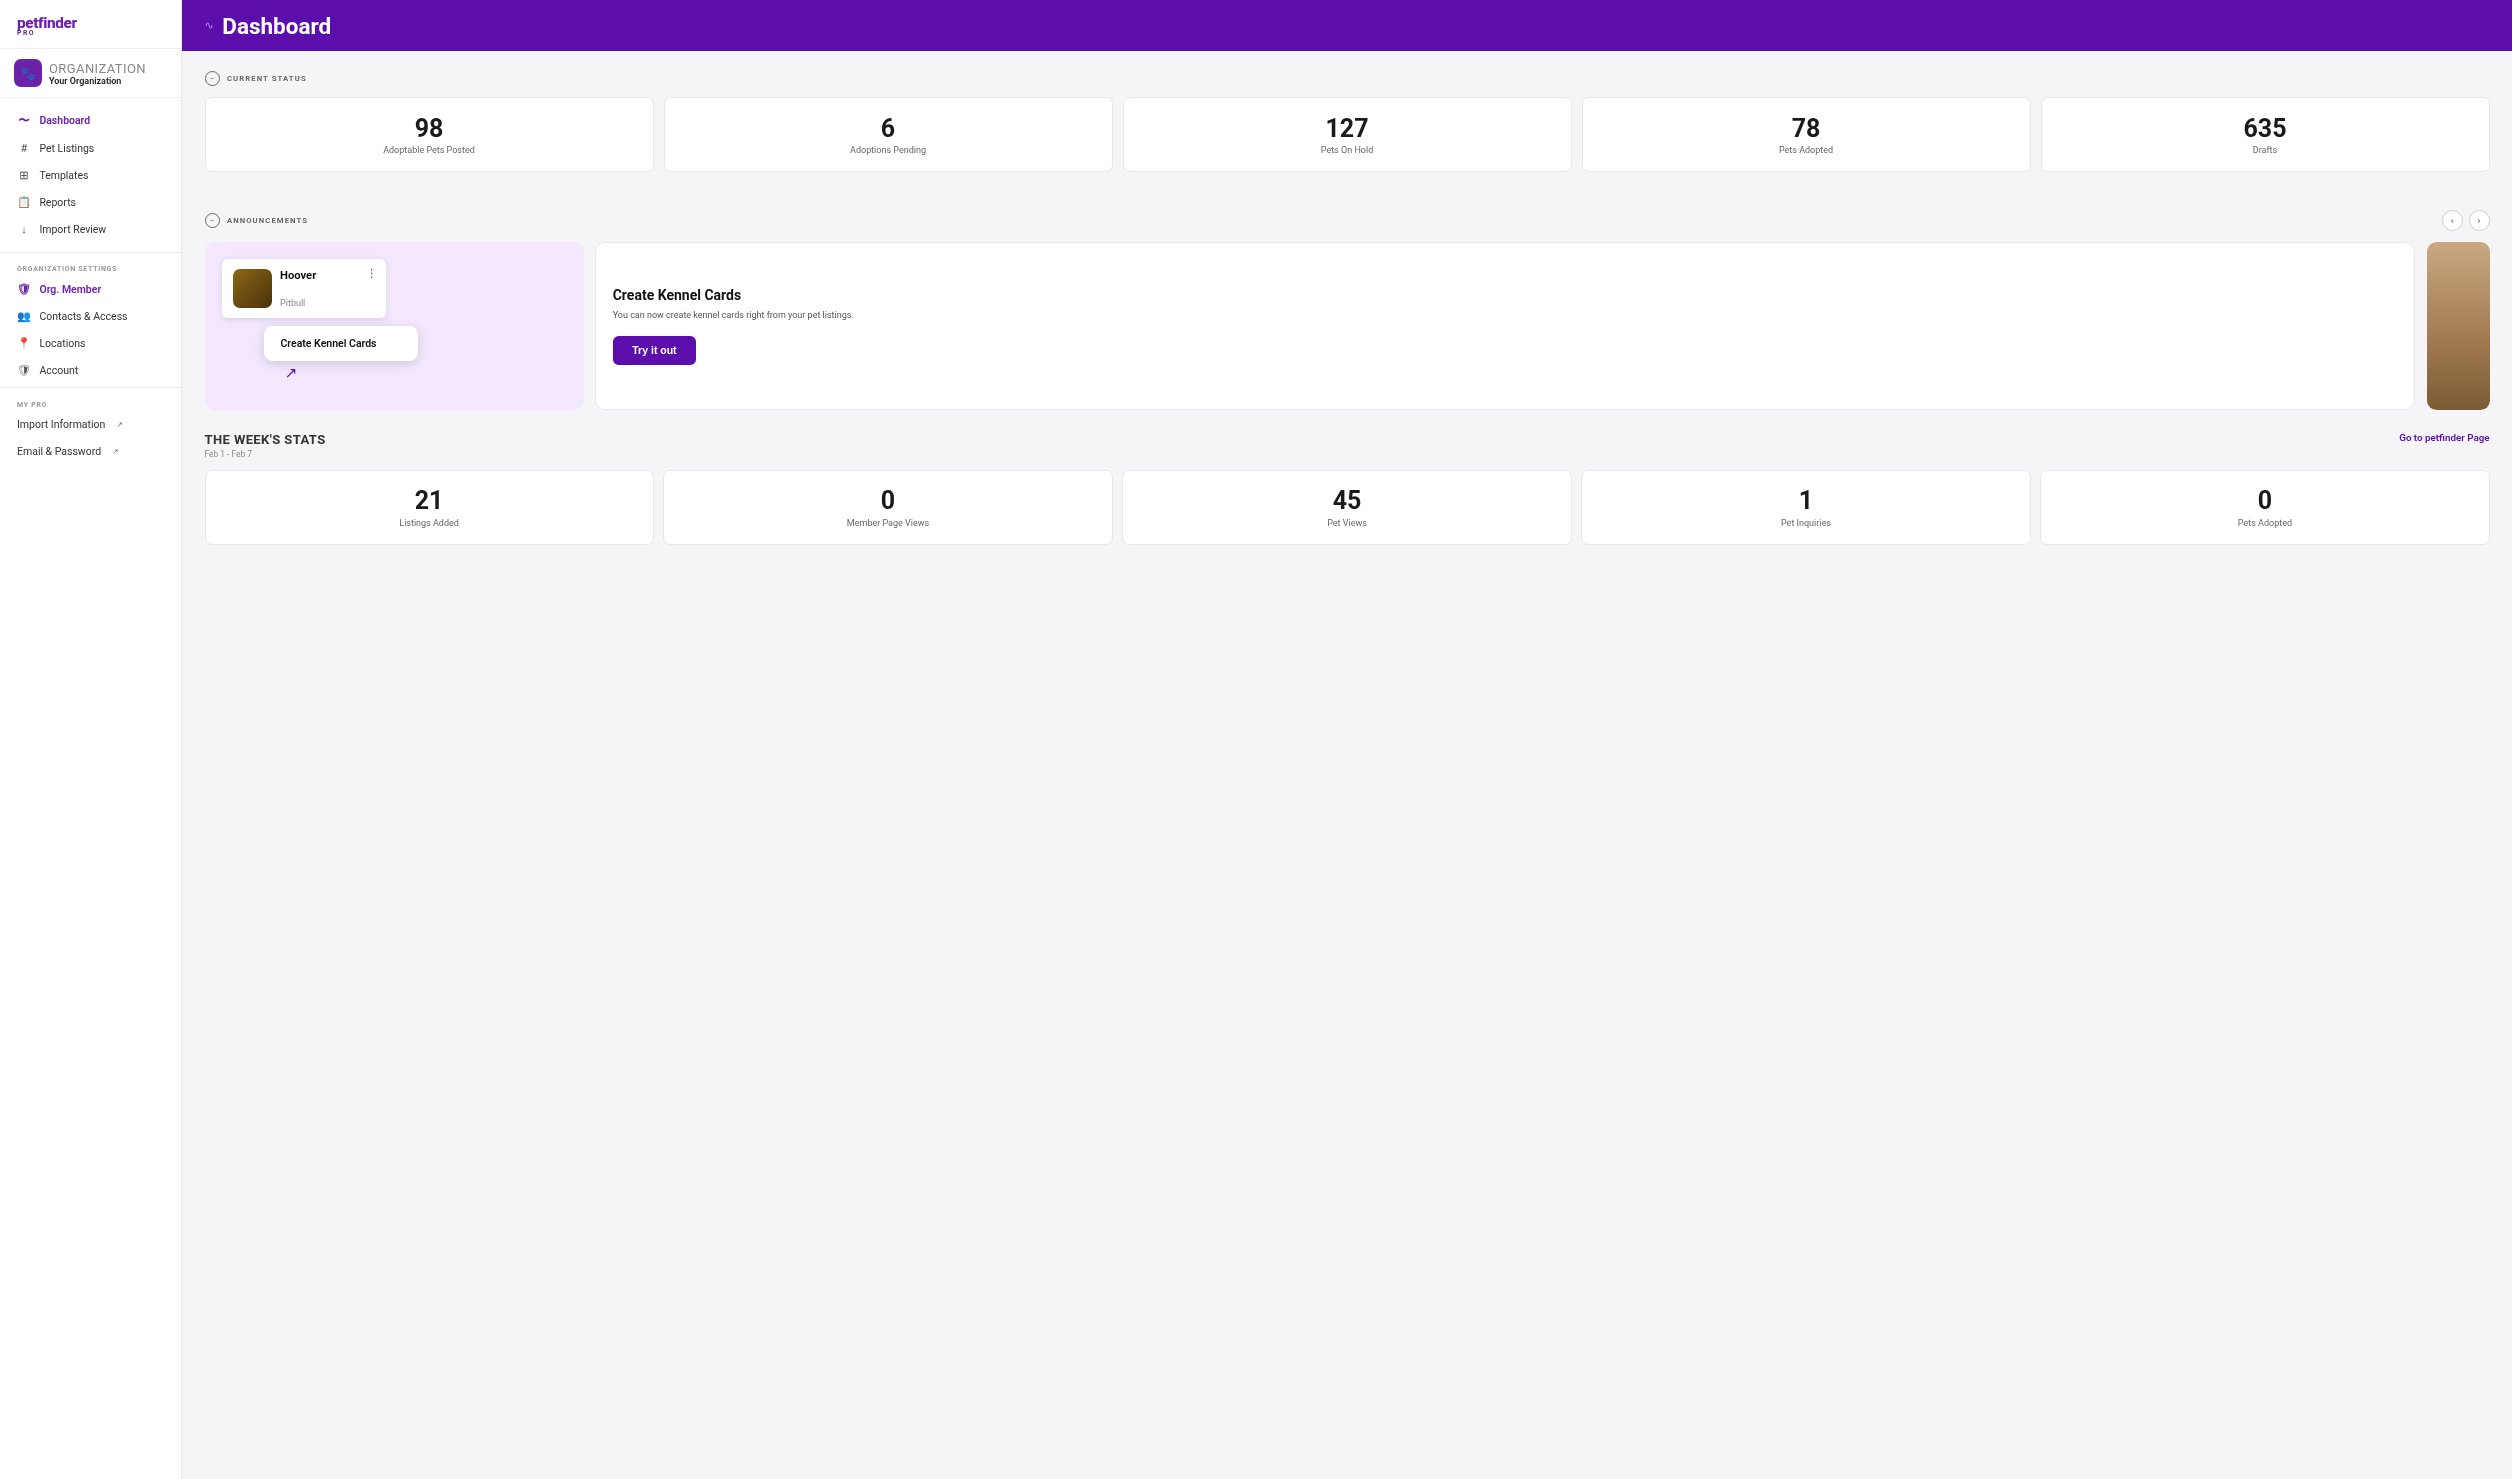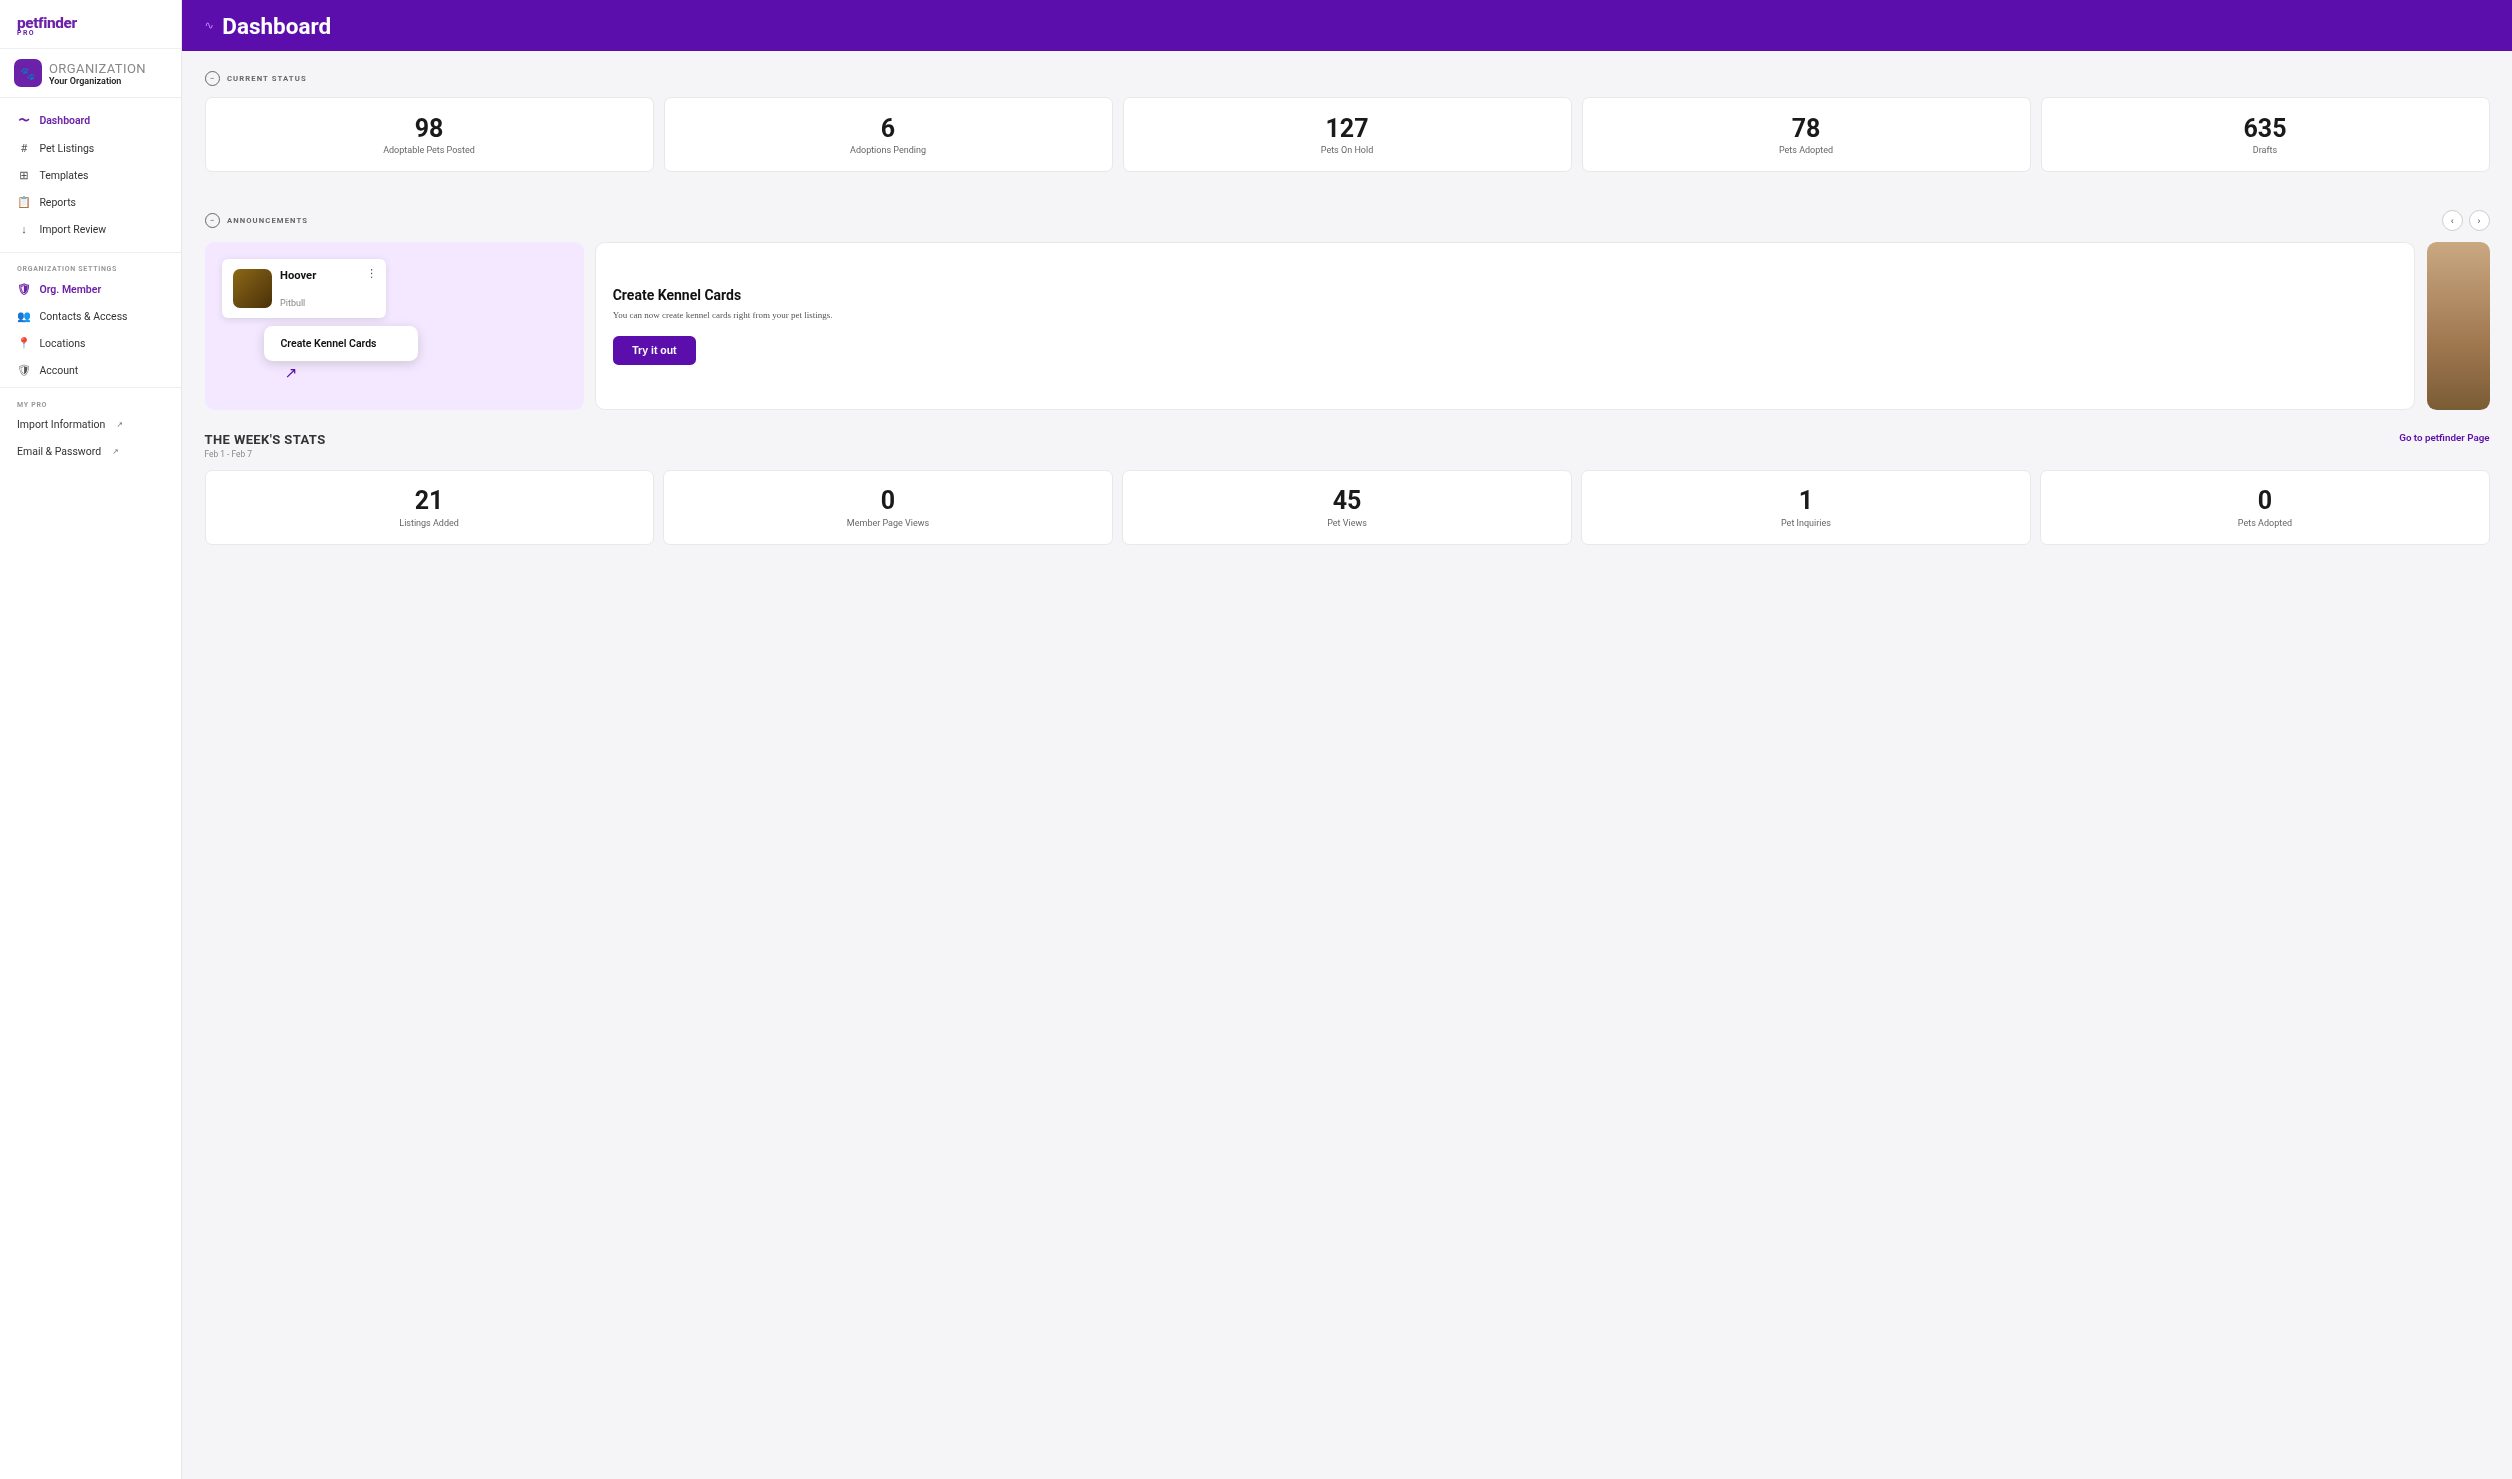--- a/index.html
+++ b/index.html
@@ -188,21 +188,21 @@
       margin-top: 8.4px;
       margin-left: 42px;
       position: relative;
     }
 
     .cursor-indicator {
       font-size: 15.4px; color: #5b0eab; margin-left: 63px; margin-top: 2.8px;
     }
 
     .ann-detail-title { font-size: 14px; font-weight: 700; color: #111; margin-bottom: 5.6px; }
-    .ann-detail-desc { font-size: 9px; color: #555; margin-bottom: 14px; line-height: 1.5; font-family: Liberation Serif, serif; }
+    .ann-detail-desc { font-size: 9px; color: #555; margin-bottom: 14px; line-height: 1.5; }
     .try-btn {
       background: #5b0eab;
       color: #fff;
       border: none;
       border-radius: 5.6px;
       padding: 8.4px 19.6px;
       font-size: 10.5px;
       font-weight: 600;
       cursor: pointer;
       width: fit-content;

